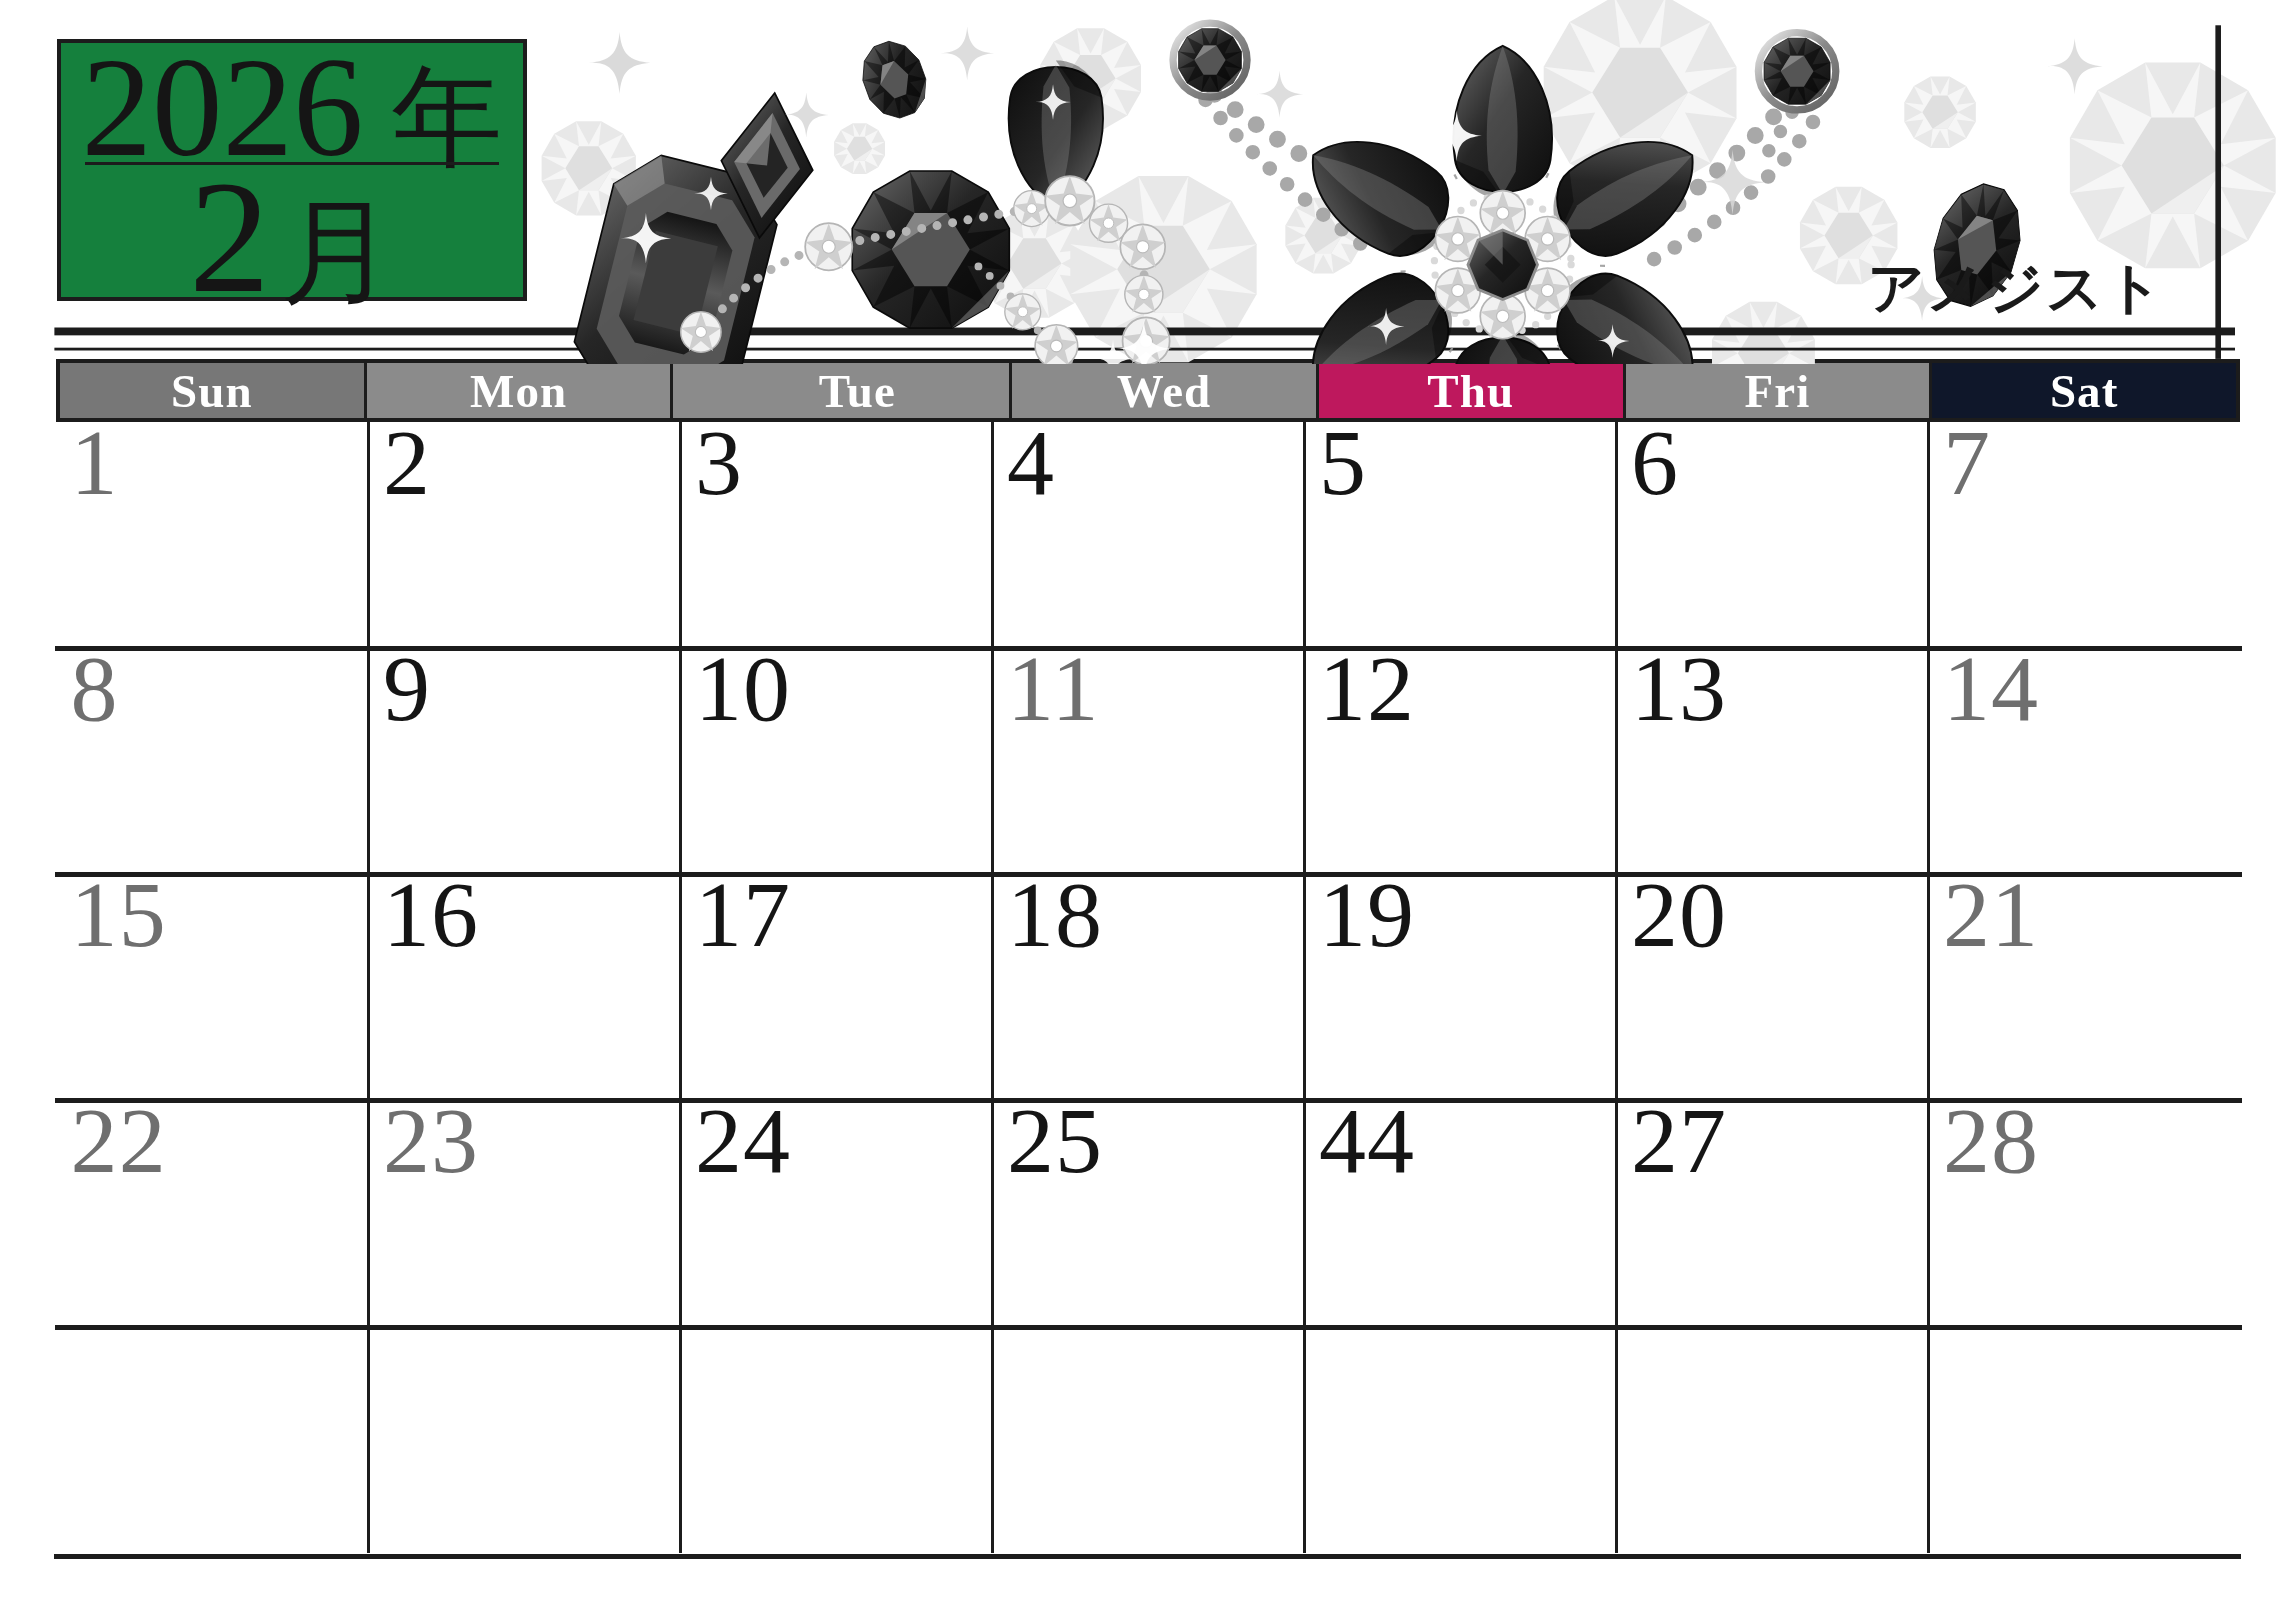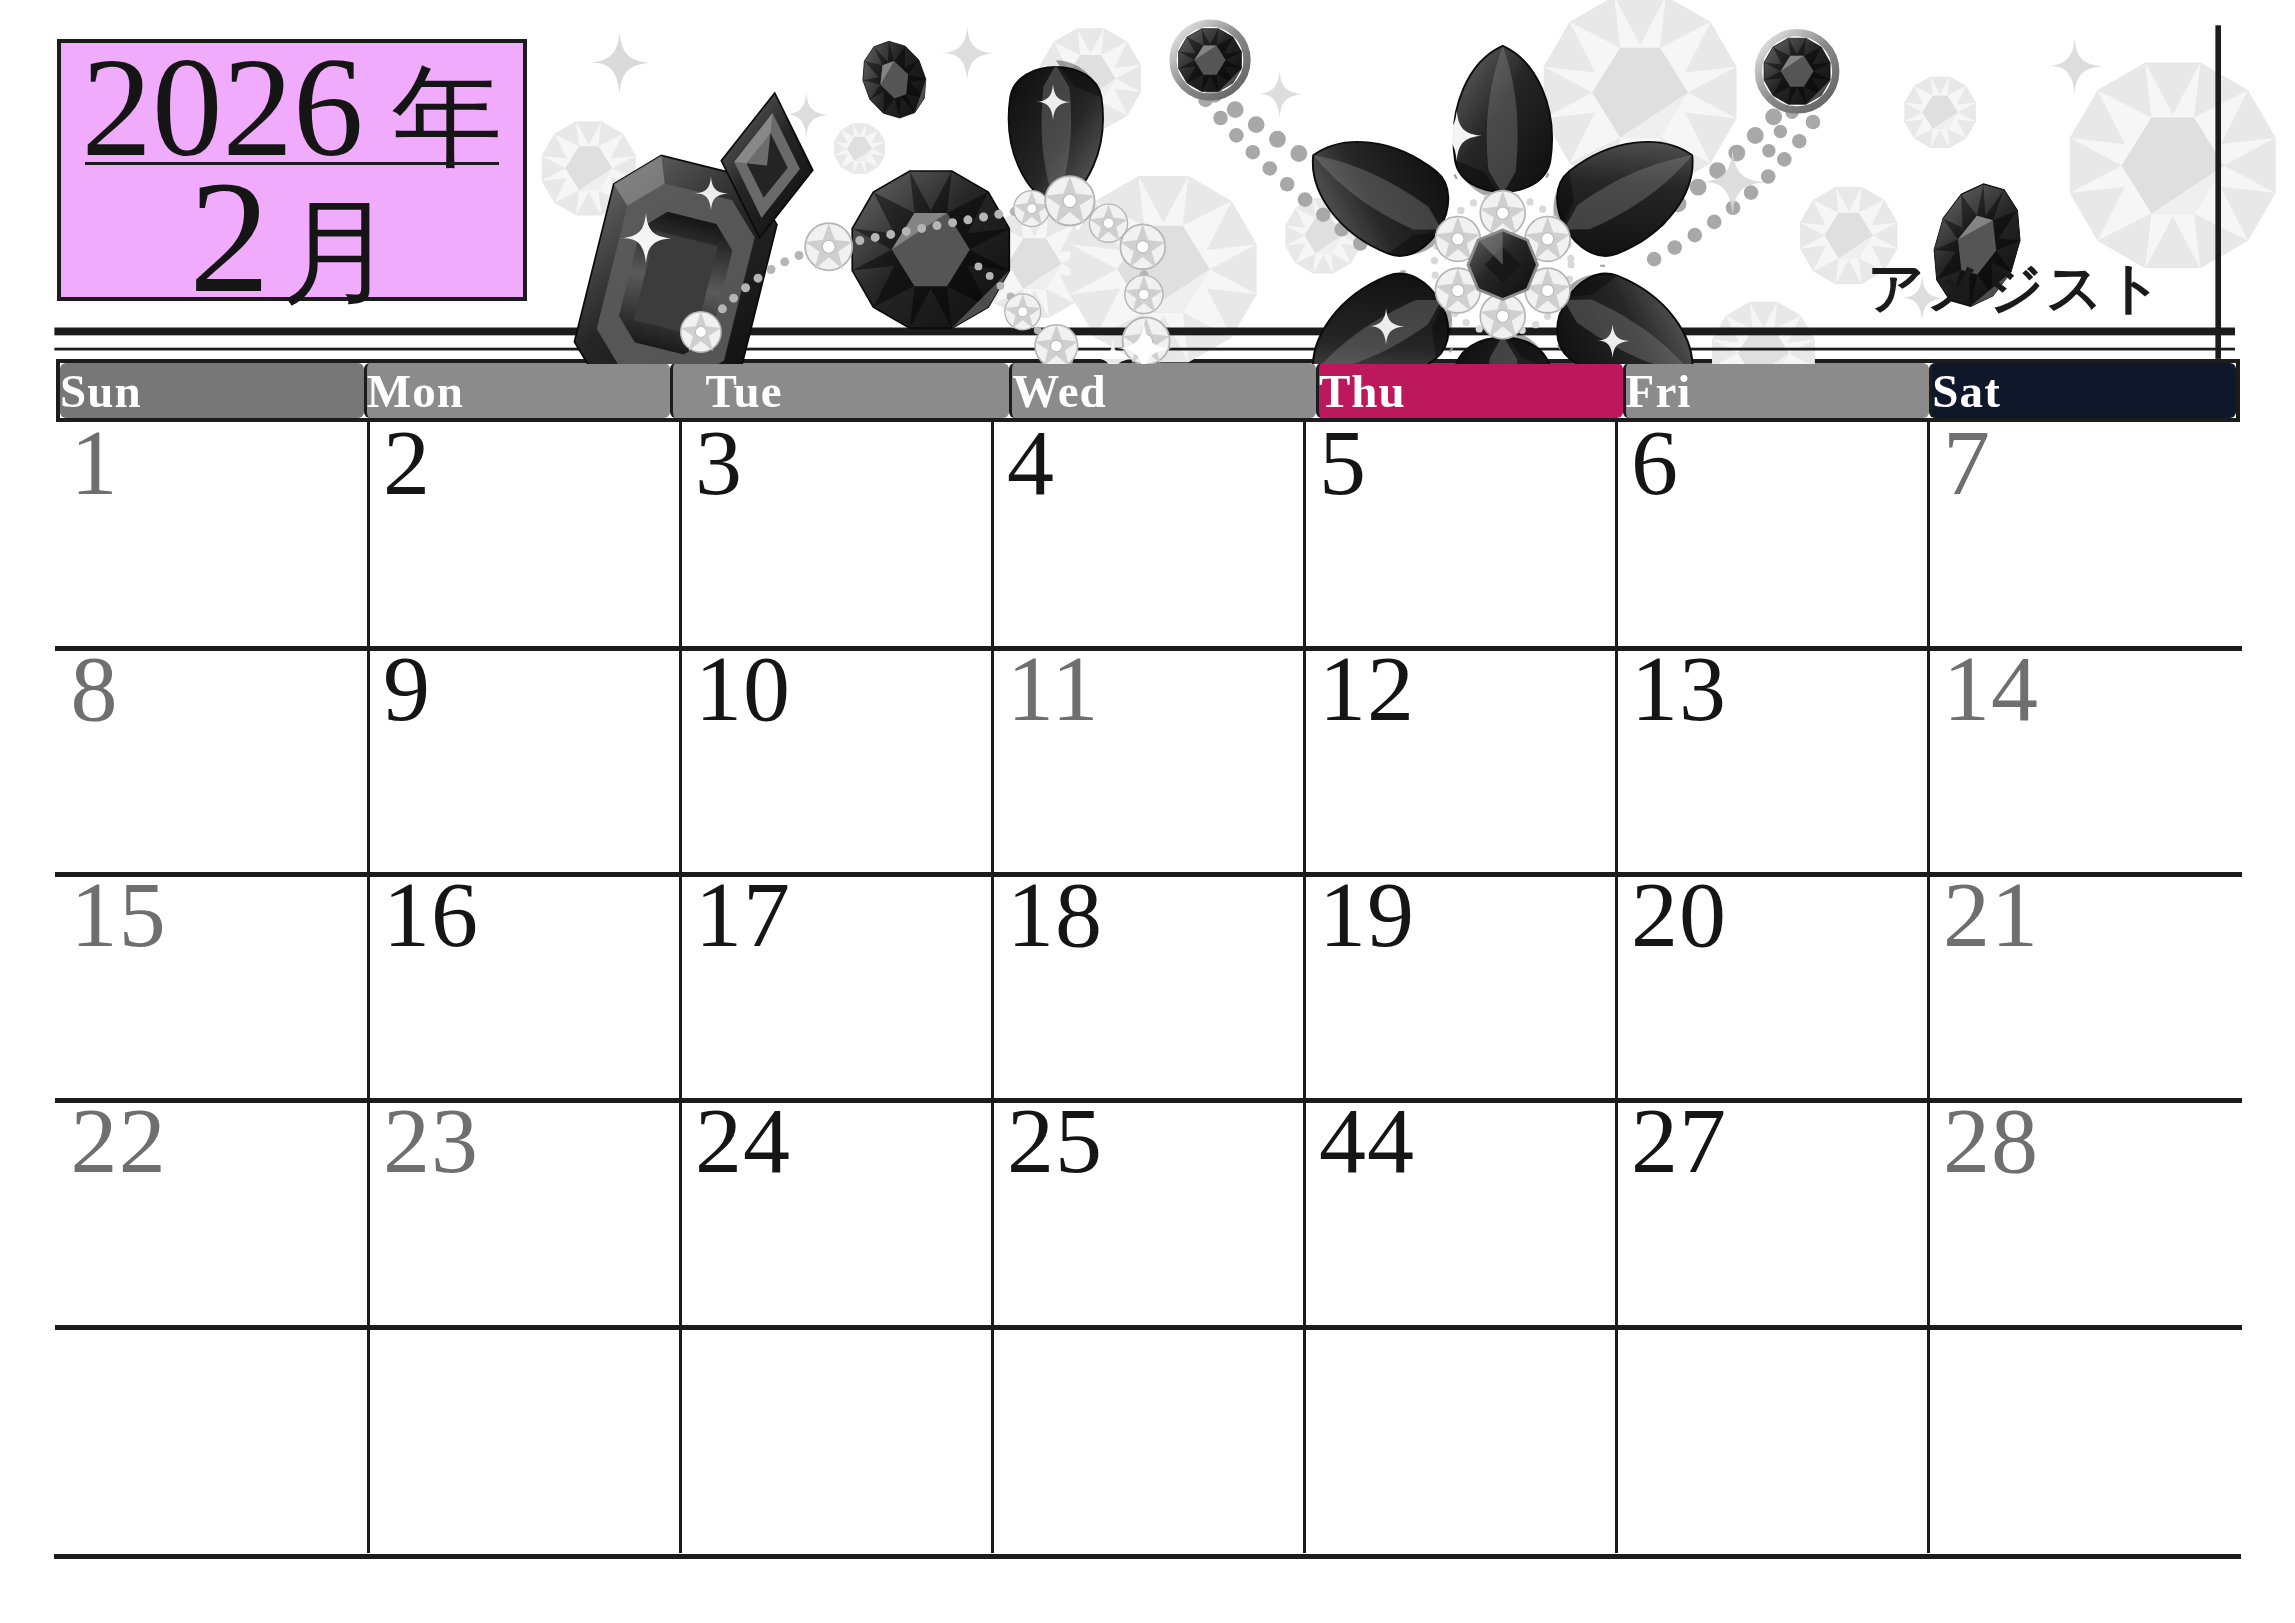--- a/index.html
+++ b/index.html
@@ -1,21 +1,21 @@
 <!DOCTYPE html>
 <html style="font-size:9px"><head>
 <meta charset="utf-8">
 <style>
   html,body{margin:0;padding:0;background:#ffffff;}
   .page{position:relative;width:2295px;height:1623px;background:#ffffff;overflow:hidden;
         font-family:"Liberation Serif","DejaVu Serif",serif;}
 
   
   .title-box{position:absolute;left:57px;top:39px;width:470px;height:262px;
-             border:4.5px solid #1c1c1c;box-sizing:border-box;background:#f0abfc;z-index:5;padding-left:16px;}
+             border:4.5px solid #1c1c1c;box-sizing:border-box;background:#15803d;z-index:5;padding-left:16px;}
   .title-year{position:absolute;left:0;top:0;width:100%;height:119px;
               display:flex;align-items:baseline;justify-content:center;gap:28px;}
   .title-year .num{font-size:141px;color:#151515;line-height:119px;}
   .title-year .suf{font-size:111px;color:#151515;}
   .title-sep{position:absolute;left:23.6px;right:23.6px;top:119px;height:3.4px;background:#1c1c1c;}
   .title-month{position:absolute;left:0;top:126px;width:100%;height:125px;
                display:flex;align-items:baseline;justify-content:center;gap:10px;padding-top:3.4px;}
   .title-month .num{font-size:162px;color:#151515;line-height:129px;}
   .title-month .suf{font-size:115px;color:#151515;}
 
@@ -23,21 +23,21 @@
   .theme-label{position:absolute;left:1683px;top:251px;width:482px;text-align:right;
                font-size:56px;font-weight:bold;letter-spacing:2.2px;color:#1a1a1a;z-index:4;
                font-family:"Liberation Serif","DejaVu Serif",serif;}
 
   
   .decor{position:absolute;left:0;top:0;z-index:3;}
 
   
   .week-header{position:absolute;left:56px;top:359px;width:2184px;height:63px;
                box-sizing:border-box;border:4.5px solid #1c1c1c;display:flex;z-index:2;}
-  .hcell{flex:1 1 0;border-left:3.4px solid #1c1c1c;display:flex;align-items:center;border-radius:6px;}
+  .hcell{flex:1 1 0;border-left:3.4px solid #1c1c1c;display:flex;align-items:center;justify-content:center;}
   .hcell.first{border-left:none;}
   .hcell span{color:#ffffff;font-size:47px;font-weight:bold;letter-spacing:1.1px;line-height:54px;}
 
   
   .grid{position:absolute;left:56px;top:422px;width:2184px;height:1131px;z-index:1;}
   .vline{position:absolute;top:0;height:1131px;width:2.8px;background:#1c1c1c;}
   .hline{position:absolute;left:-1.1px;width:2187px;height:4.5px;background:#1c1c1c;}
   .bottom-line{position:absolute;left:54px;top:1554px;width:2187px;height:5px;background:#1c1c1c;z-index:2;}
   .date{position:absolute;font-size:94px;line-height:94px;letter-spacing:1.1px;}
   .date.black{color:#151515;}

